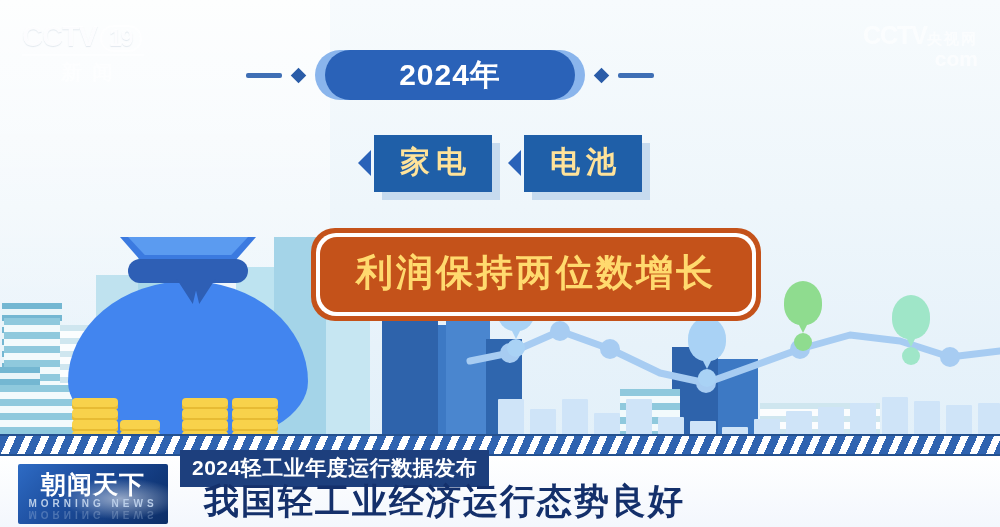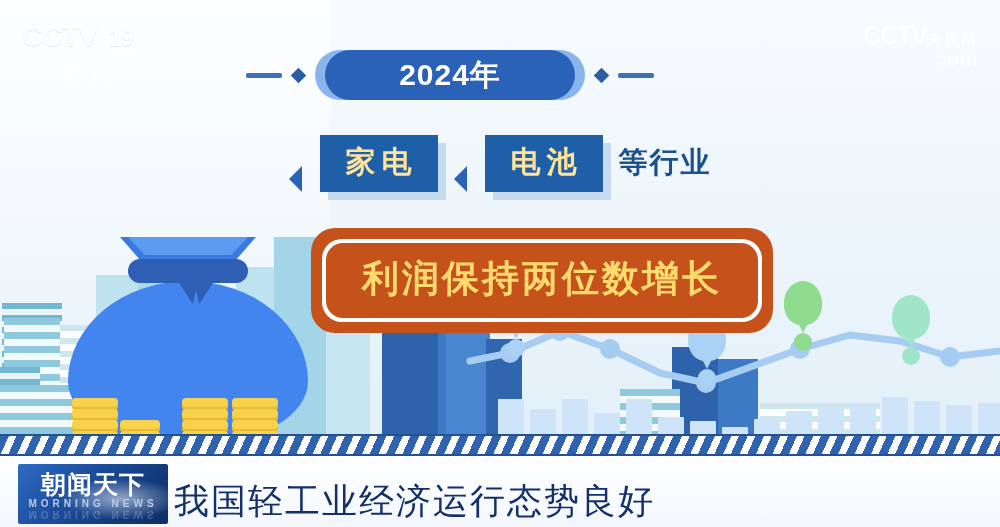--- a/index.html
+++ b/index.html
@@ -110,21 +110,21 @@
     height:50px; min-width:250px; padding:0 40px;
     background:#2a62b8; border-radius:25px;
     color:#ffffff; font-size:30px; font-weight:bold; letter-spacing:1px;
   }
 
   
   .tag-row {
     position:absolute; left:0; top:132px; width:1000px; height:62px;
     display:flex; align-items:center; justify-content:center; gap:16px;
   }
-  .tag-unit { display:flex; align-items:flex-end; gap:18px; }
+  .tag-unit { display:flex; align-items:center; gap:3px; }
   .tag-arrow {
     width:0; height:0;
     border-top:13px solid transparent; border-bottom:13px solid transparent;
     border-right:13px solid #2a62b8;
   }
   .tag-box { position:relative; }
   .tag-shadow {
     position:absolute; left:8px; top:8px; right:-8px; bottom:-8px;
     background:#c6dbef;
   }
@@ -134,21 +134,21 @@
     font-size:30px; font-weight:bold; letter-spacing:6px;
     padding:7px 20px 9px 26px; white-space:nowrap;
   }
   .tag-suffix {
     color:#1b4f8f; font-size:29px; font-weight:bold; letter-spacing:2px;
   }
 
   
   .orange-wrap {
     position:absolute; left:311px; top:228px;
-    padding:11px; background:#c4521a; border-radius:24px;
+    padding:5px; background:#c4521a; border-radius:24px;
   }
   .orange-mid { padding:4px; background:#ffffff; border-radius:20px; }
   .orange-inner {
     background:#c4521a; border-radius:17px;
     padding:11px 36px 14px 36px;
     color:#ffda6e; font-size:37px; font-weight:bold; letter-spacing:3px;
     white-space:nowrap;
   }
 
   
@@ -187,22 +187,22 @@
     font-size:10px; font-weight:bold; letter-spacing:4px;
     transform:scaleY(-1);
   }
   .kicker {
     position:absolute; left:180px; top:450px;
     background:#1d3f7d; color:#ffffff;
     font-size:21px; font-weight:bold; letter-spacing:.5px;
     padding:4px 12px 5px 12px; white-space:nowrap;
   }
   .headline {
-    position:absolute; left:174px; top:478px;
-    color:#14306b; font-size:35px; font-weight:normal; letter-spacing:2px;
+    position:absolute; left:204px; top:478px;
+    color:#14306b; font-size:35px; font-weight:bold; letter-spacing:2px;
     white-space:nowrap;
   }
 
   
   .cctv13 {
     position:absolute; left:22px; top:22px; width:130px; height:62px;
     opacity:.55;
   }
   .cctv13 .c-main {
     color:rgba(255,255,255,.95); font-size:29px; font-weight:bold;
@@ -368,39 +368,39 @@
 
     <div class="tag-unit">
       <div class="tag-arrow"></div>
       <div class="tag-box">
         <div class="tag-shadow"></div>
         <div class="tag-label">电池</div>
       </div>
     </div>
 
 
-    <div class="tag-suffix">等行业</div>
   </div>
 
   <div class="orange-wrap">
     <div class="orange-mid">
       <div class="orange-inner">利润保持两位数增长</div>
     </div>
   </div>
 
   <div class="stripe-band"></div>
 
   <div class="lower"></div>
 
   <div class="logo-block">
     <div class="logo-cn">朝闻天下</div>
     <div class="logo-en">MORNING NEWS</div>
     <div class="logo-en-ref">MORNING NEWS</div>
   </div>
 
+  <div class="kicker">2024轻工业年度运行数据发布</div>
   <div class="headline">我国轻工业经济运行态势良好</div>
 
   <div class="cctv13">
     <div class="c-main">
       <span>CCTV</span><span class="c-13">19</span>
     </div>
     <div class="c-rule"></div>
     <div class="c-cn">新闻</div>
   </div>
 

